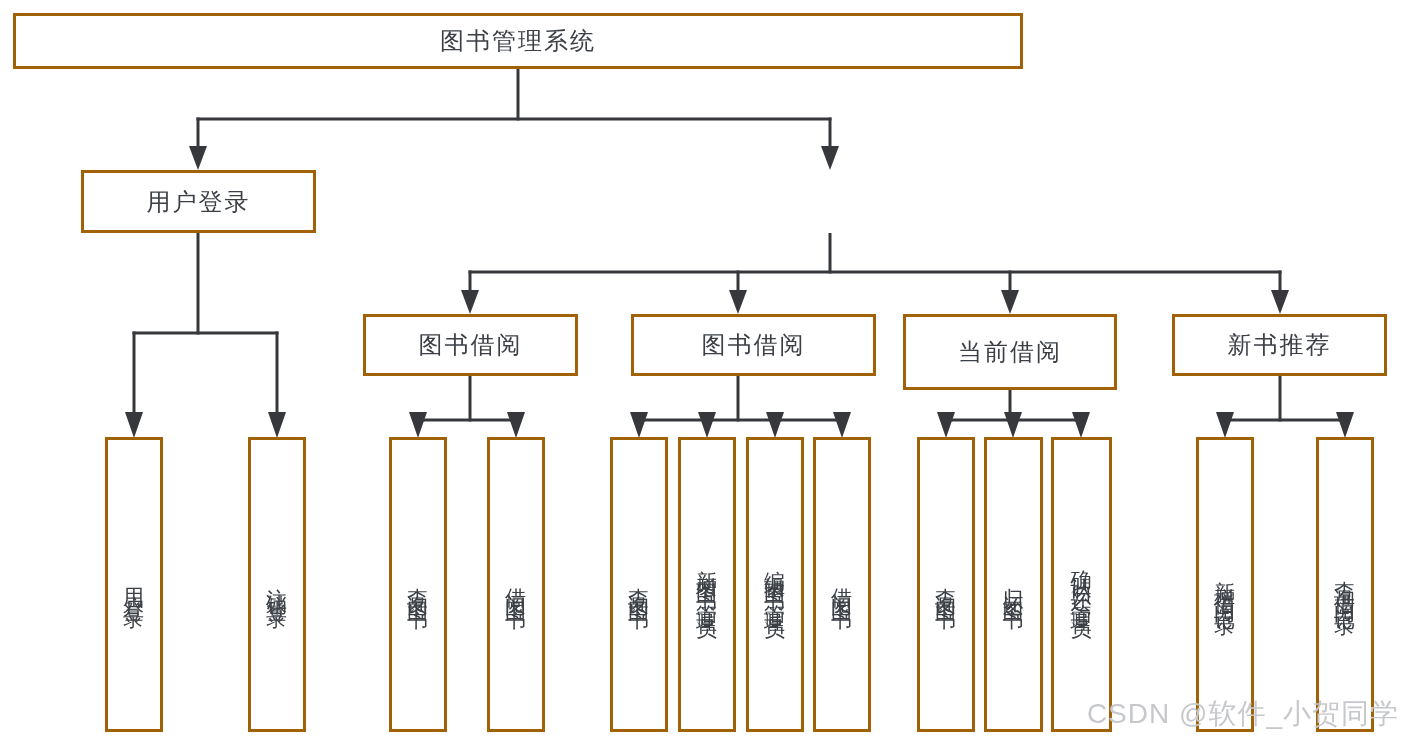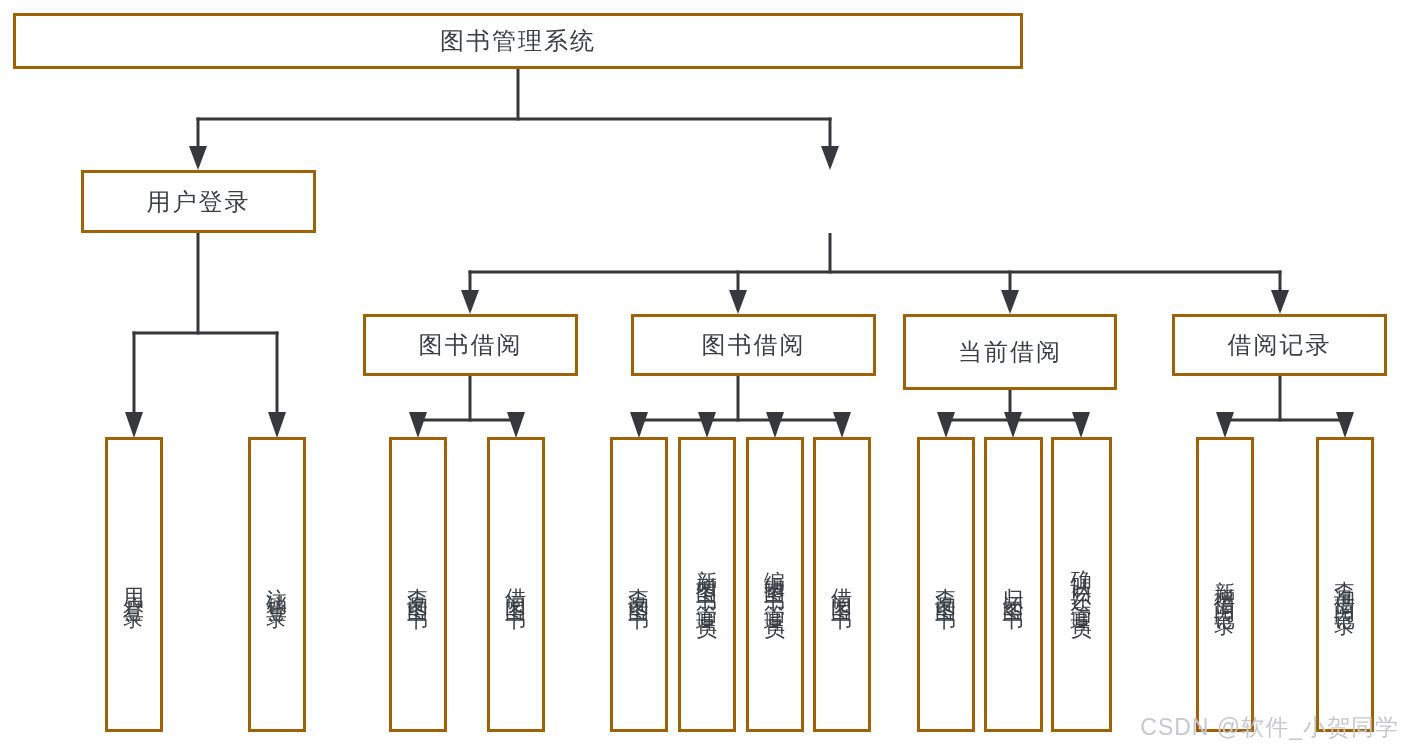--- a/index.html
+++ b/index.html
@@ -38,22 +38,22 @@
     text-orientation: mixed;
     font-size: 21px;
     line-height: 1;
     letter-spacing: 7px;
     color: #3c4046;
     white-space: nowrap;
   }
   #watermark {
     position: absolute;
     right: 6px;
-    bottom: 4px;
-    font-size: 23px;
+    bottom: 14px;
+    font-size: 28px;
     letter-spacing: 1px;
     color: #c6c8cc;
     white-space: nowrap;
   }
   svg line { stroke: #36383c; stroke-width: 3; }
   svg polygon { fill: #36383c; stroke: none; }
 </style>
 </head>
 <body>
 
@@ -135,21 +135,21 @@
   <div class="node" style="left:363px;top:314px;width:215px;height:62px">
     <span class="hlabel">图书借阅</span>
   </div>
   <div class="node" style="left:631px;top:314px;width:245px;height:62px">
     <span class="hlabel">图书借阅</span>
   </div>
   <div class="node" style="left:903px;top:314px;width:214px;height:76px">
     <span class="hlabel">当前借阅</span>
   </div>
   <div class="node" style="left:1172px;top:314px;width:215px;height:62px">
-    <span class="hlabel">借阅记录</span>
+    <span class="hlabel">新书推荐</span>
   </div>
 
   <div class="node leaf" style="left:105px">
     <span class="vlabel">用户登录</span>
   </div>
   <div class="node leaf" style="left:248px">
     <span class="vlabel">注销登录</span>
   </div>
 
   <div class="node leaf" style="left:389px">

